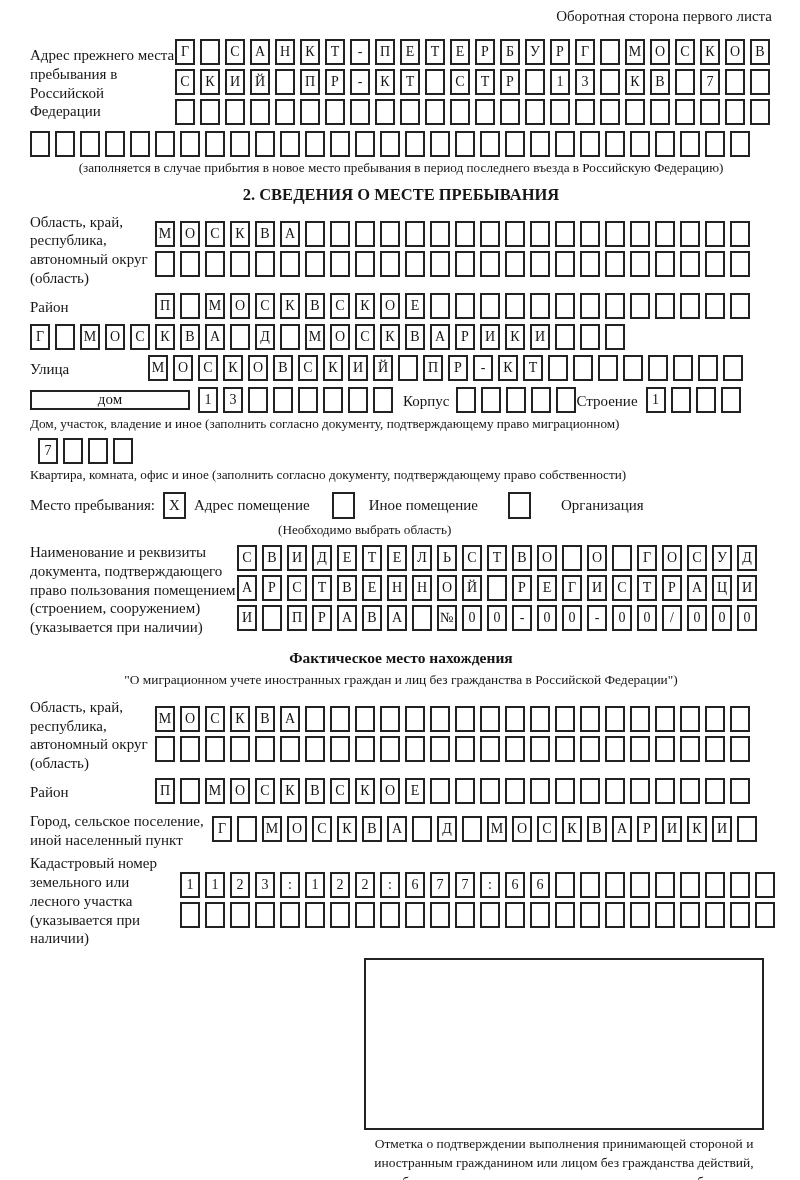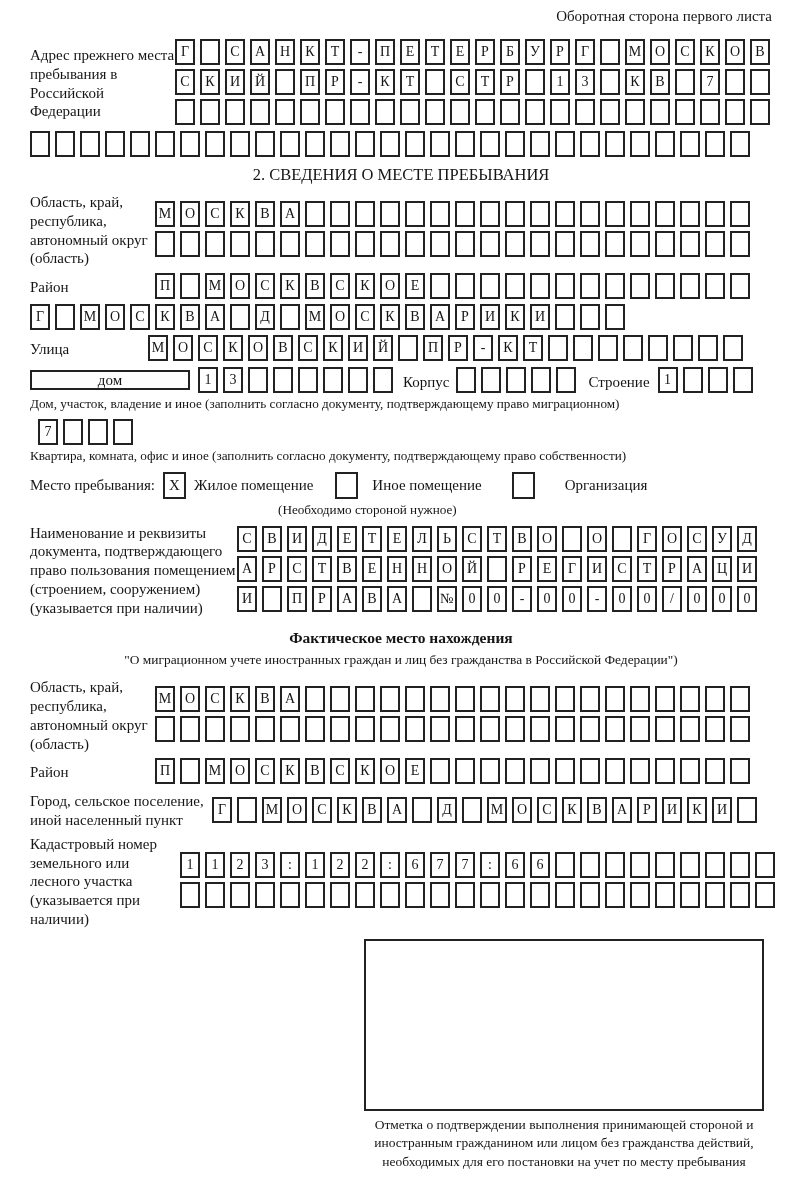--- a/index.html
+++ b/index.html
@@ -8,21 +8,21 @@
   .note{text-align:right;font-size:15px;margin-bottom:14px;}
   .field{display:flex;align-items:center;margin-top:5px;}
   .flabel{font-size:15px;line-height:1.25;flex:none;padding-top:3px;}
   .w118{width:118px}.w125{width:125px}.w145{width:145px}.w150{width:150px}.w180{width:182px}.w205{width:207px}
   .rows{display:flex;flex-direction:column;gap:4px;}
   .boxrow{display:flex;gap:5px;flex:none;}
   .cbox{flex:none;width:20px;height:26px;border:2px solid #222;box-sizing:border-box;
         display:flex;align-items:center;justify-content:center;font-size:14px;line-height:1;}
   .caption{font-size:13.2px;margin-top:3px;line-height:1.25;}
   .center{text-align:center;}
-  .h2{font-size:16.5px;font-weight:normal;text-align:center;margin:8px 0 2px;}
+  .h2{font-size:16.5px;font-weight:bold;text-align:center;margin:8px 0 2px;}
   .h3{font-size:15.5px;font-weight:bold;text-align:center;margin:12px 0 4px;}
   .subcap{font-size:13.4px;text-align:center;line-height:1.35;}
   .bigbox{flex:none;border:2px solid #222;height:20px;box-sizing:border-box;
           display:flex;align-items:center;justify-content:center;font-size:15px;}
   .inline-label{font-size:15px;padding-top:4px;flex:none;}
   .checkbox{flex:none;width:23px;height:27px;border:2px solid #222;box-sizing:border-box;
             display:flex;align-items:center;justify-content:center;font-size:15px;}
   .stayrow{display:flex;align-items:flex-start;margin-top:8px;}
   .stamp-col{width:400px;margin-left:auto;margin-right:8px;margin-top:10px;}
   .stamp-box{border:2px solid #222;height:172px;box-sizing:border-box;}
@@ -144,20 +144,21 @@
       <span class="cbox"></span>
       <span class="cbox"></span>
       <span class="cbox"></span>
       <span class="cbox"></span>
       <span class="cbox"></span>
       <span class="cbox"></span>
       <span class="cbox"></span>
       <span class="cbox"></span>
       <span class="cbox"></span>
     </div>
+  <div class="caption center">(заполняется в случае прибытия в новое место пребывания в период последнего въезда в Российскую Федерацию)</div>
 
   <div class="h2">2. СВЕДЕНИЯ О МЕСТЕ ПРЕБЫВАНИЯ</div>
 
   <div class="field">
     <div class="flabel w125">Область, край, республика, автономный округ (область)</div>
     <div class="rows">
       <div class="boxrow">
           <span class="cbox">М</span>
           <span class="cbox">О</span>
           <span class="cbox">С</span>
@@ -315,21 +316,21 @@
         <span class="cbox"></span>
       </div>
     <div class="inline-label" style="padding-left:10px;padding-right:7px">Корпус</div>
     <div class="boxrow">
         <span class="cbox"></span>
         <span class="cbox"></span>
         <span class="cbox"></span>
         <span class="cbox"></span>
         <span class="cbox"></span>
       </div>
-    <div class="inline-label" style="padding-left:12px;padding-right:8px">Строение</div>
+    <div class="inline-label" style="padding-right:8px">Строение</div>
     <div class="boxrow">
         <span class="cbox">1</span>
         <span class="cbox"></span>
         <span class="cbox"></span>
         <span class="cbox"></span>
       </div>
   </div>
   <div class="caption">Дом, участок, владение и иное (заполнить согласно документу, подтверждающему право миграционном)</div>
 
   <div class="field mt6">
@@ -341,31 +342,31 @@
         <span class="cbox"></span>
       </div>
   </div>
   <div class="caption">Квартира, комната, офис и иное (заполнить согласно документу, подтверждающему право собственности)</div>
 
   <div class="stayrow">
     <div class="inline-label" style="padding-top:5px">Место пребывания:</div>
     <div class="gap8"></div>
     <div class="checkbox">X</div>
     <div class="gap8"></div>
-    <div class="inline-label" style="padding-top:5px">Жилое помещение</div>
+    <div class="inline-label" style="padding-top:5px">Адрес помещение</div>
     <div class="gap22"></div>
     <div class="checkbox"></div>
     <div class="gap14"></div>
     <div class="inline-label" style="padding-top:5px">Иное помещение</div>
     <div class="gap30"></div>
     <div class="checkbox"></div>
     <div class="gap30"></div>
     <div class="inline-label" style="padding-top:5px">Организация</div>
   </div>
-  <div class="caption" style="margin-left:248px">(Необходимо стороной нужное)</div>
+  <div class="caption" style="margin-left:248px">(Необходимо выбрать область)</div>
 
   <div class="field mt2">
     <div class="flabel w205">Наименование и реквизиты документа, подтверждающего право пользования помещением (строением, сооружением) (указывается при наличии)</div>
     <div class="rows">
       <div class="boxrow">
           <span class="cbox">С</span>
           <span class="cbox">В</span>
           <span class="cbox">И</span>
           <span class="cbox">Д</span>
           <span class="cbox">Е</span>

